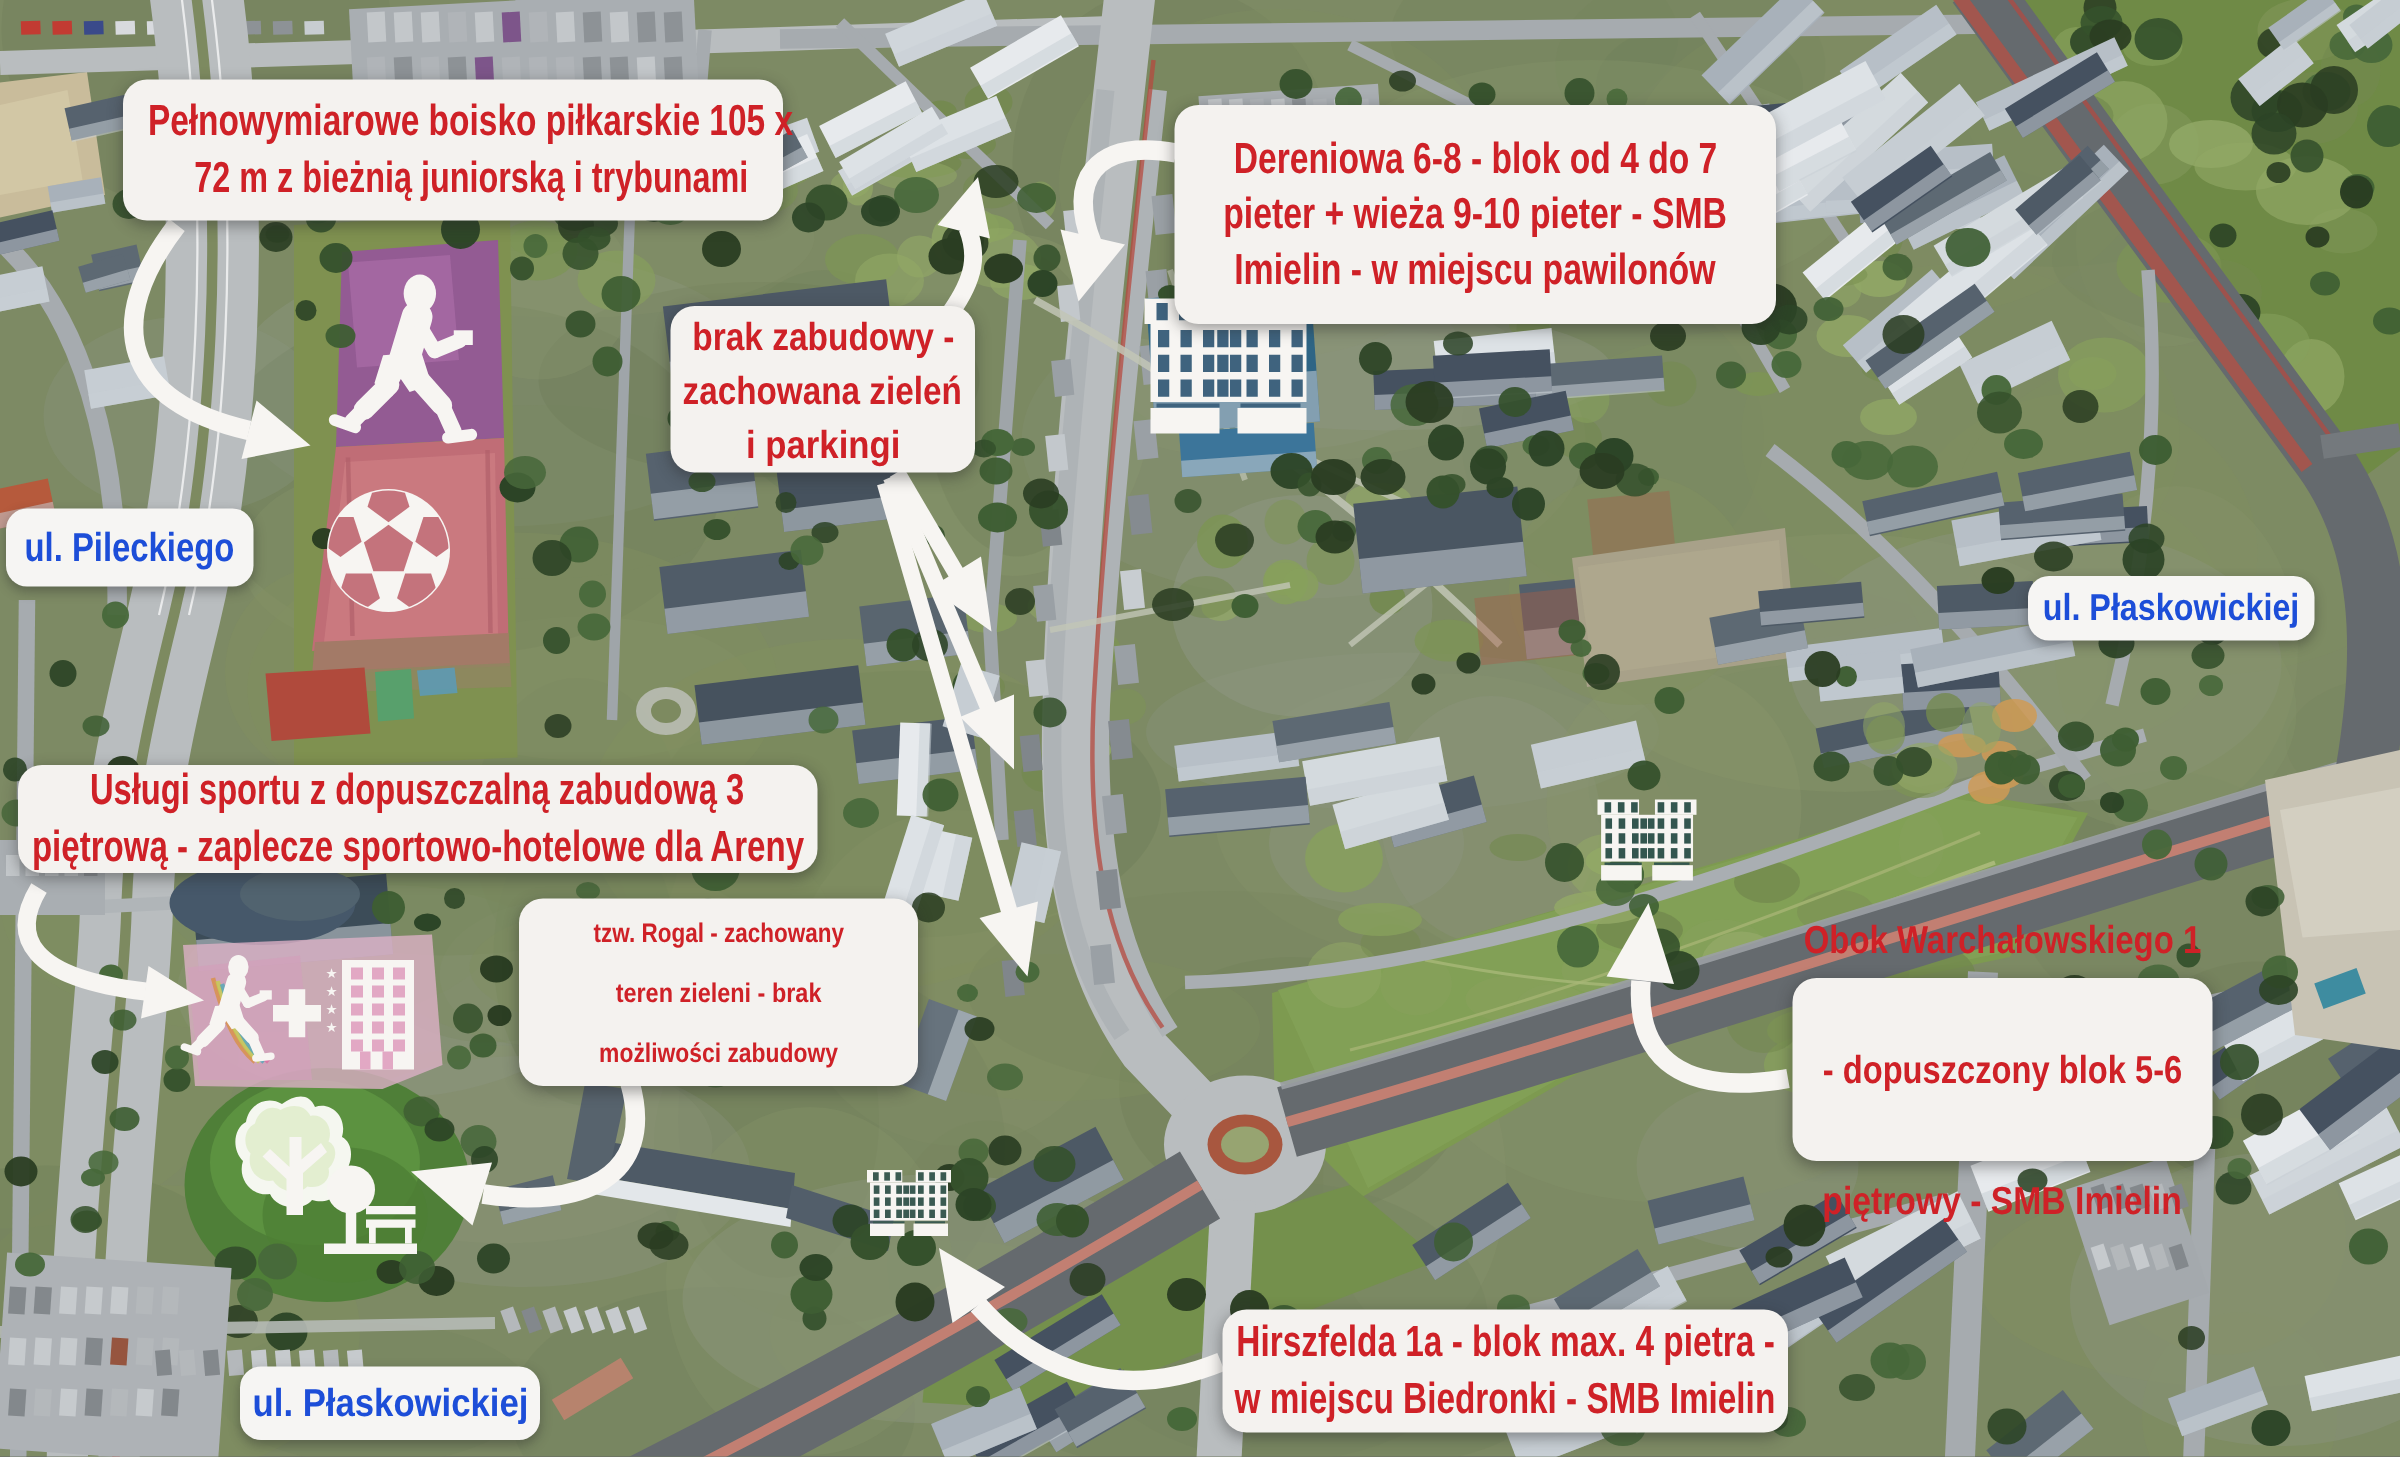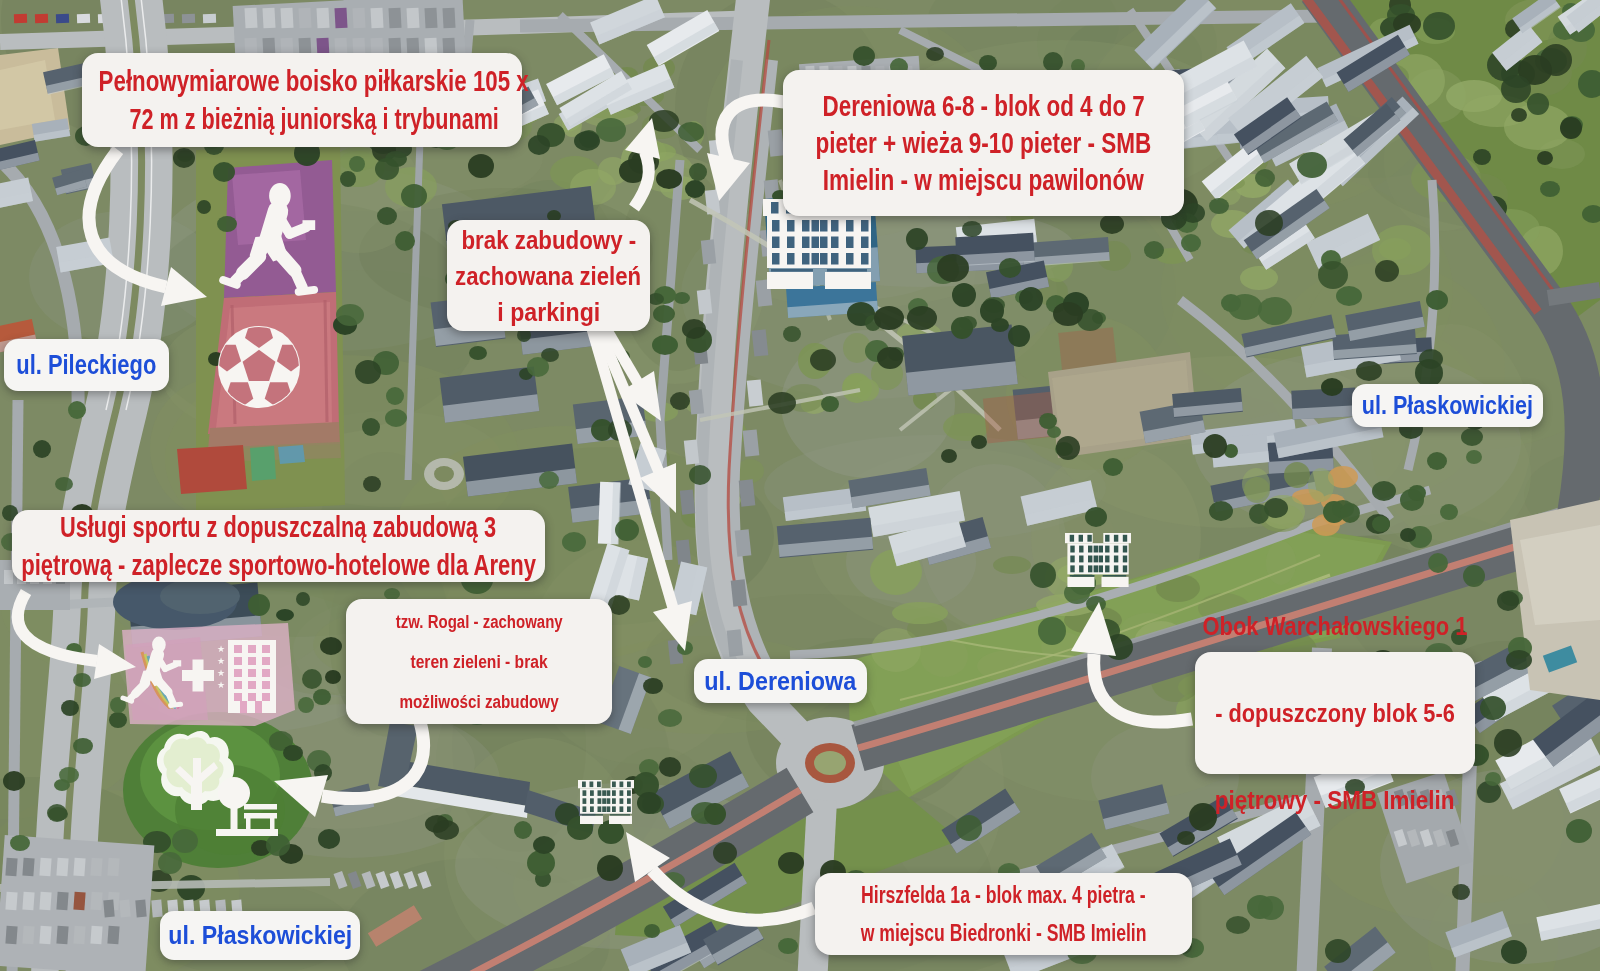--- a/index.html
+++ b/index.html
@@ -1545,47 +1545,44 @@
 </svg>
 <div class="co" style="left:82px;top:53px;width:440px;height:94px;font-size:29px;line-height:38px;padding-left:24px;">
       <div class="ln" style="transform:scaleX(0.769)">Pełnowymiarowe boisko piłkarskie 105 x</div>
       <div class="ln" style="transform:scaleX(0.744)">72 m z bieżnią juniorską i trybunami</div>
     </div>
     <div class="co" style="left:783px;top:45px;width:401px;height:146px;font-size:29px;line-height:37px;margin-top:25px;">
       <div class="ln" style="transform:scaleX(0.772)">Dereniowa 6-8 - blok od 4 do 7</div>
       <div class="ln" style="transform:scaleX(0.776)">pieter + wieża 9-10 pieter - SMB</div>
       <div class="ln" style="transform:scaleX(0.778)">Imielin - w miejscu pawilonów</div>
     </div>
-    <div class="co" style="left:447px;top:220px;width:203px;height:111px;font-size:26px;line-height:36px;">
+    <div class="co" style="left:447px;top:204px;width:203px;height:111px;font-size:26px;line-height:36px;">
       <div class="ln" style="transform:scaleX(0.858)">brak zabudowy -</div>
       <div class="ln" style="transform:scaleX(0.853)">zachowana zieleń</div>
       <div class="ln" style="transform:scaleX(0.890)">i parkingi</div>
     </div>
     <div class="co" style="left:12px;top:510px;width:533px;height:72px;font-size:29px;line-height:38px;">
       <div class="ln" style="transform:scaleX(0.752)">Usługi sportu z dopuszczalną zabudową 3</div>
       <div class="ln" style="transform:scaleX(0.760)">piętrową - zaplecze sportowo-hotelowe dla Areny</div>
     </div>
     <div class="co" style="left:346px;top:599px;width:266px;height:125px;font-size:18px;line-height:40px;">
       <div class="ln" style="transform:scaleX(0.833)">tzw. Rogal - zachowany</div>
       <div class="ln" style="transform:scaleX(0.868)">teren zieleni - brak</div>
       <div class="ln" style="transform:scaleX(0.847)">możliwości zabudowy</div>
     </div>
     <div class="co" style="left:1195px;top:652px;width:280px;height:122px;font-size:26px;line-height:39px;gap:48px;">
       <div class="ln" style="transform:scaleX(0.844)">Obok Warchałowskiego 1</div>
       <div class="ln" style="transform:scaleX(0.838)">- dopuszczony blok 5-6</div>
       <div class="ln" style="transform:scaleX(0.864)">piętrowy - SMB Imielin</div>
     </div>
-    <div class="co" style="left:815px;top:873px;width:377px;height:82px;font-size:23px;line-height:38px;">
+    <div class="co" style="left:815px;top:873px;width:377px;height:82px;font-size:29px;line-height:38px;">
       <div class="ln" style="transform:scaleX(0.768)">Hirszfelda 1a - blok max. 4 pietra -</div>
       <div class="ln" style="transform:scaleX(0.766)">w miejscu Biedronki - SMB Imielin</div>
     </div>
     <div class="lb" style="left:4px;top:339px;width:165px;height:52px;font-size:27px;line-height:52px;">
       <div class="ln" style="transform:scaleX(0.811)">ul. Pileckiego</div>
     </div>
     <div class="lb" style="left:1352px;top:384px;width:191px;height:43px;font-size:25px;line-height:43px;">
       <div class="ln" style="transform:scaleX(0.861)">ul. Płaskowickiej</div>
     </div>
-    <div class="lb" style="left:694px;top:659px;width:173px;height:44px;font-size:25px;line-height:44px;">
-      <div class="ln" style="transform:scaleX(0.936)">ul. Dereniowa</div>
-    </div>
     <div class="lb" style="left:160px;top:911px;width:200px;height:49px;font-size:26px;line-height:49px;">
       <div class="ln" style="transform:scaleX(0.890)">ul. Płaskowickiej</div>
     </div>
 </div>
 </body></html>

